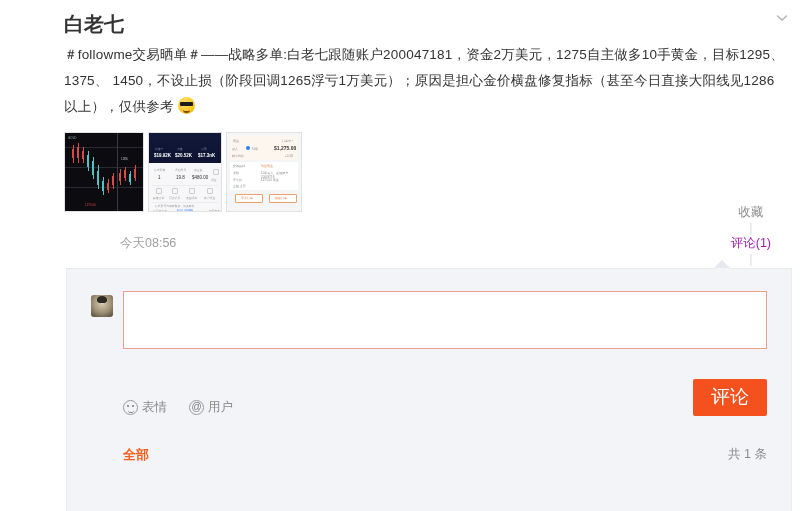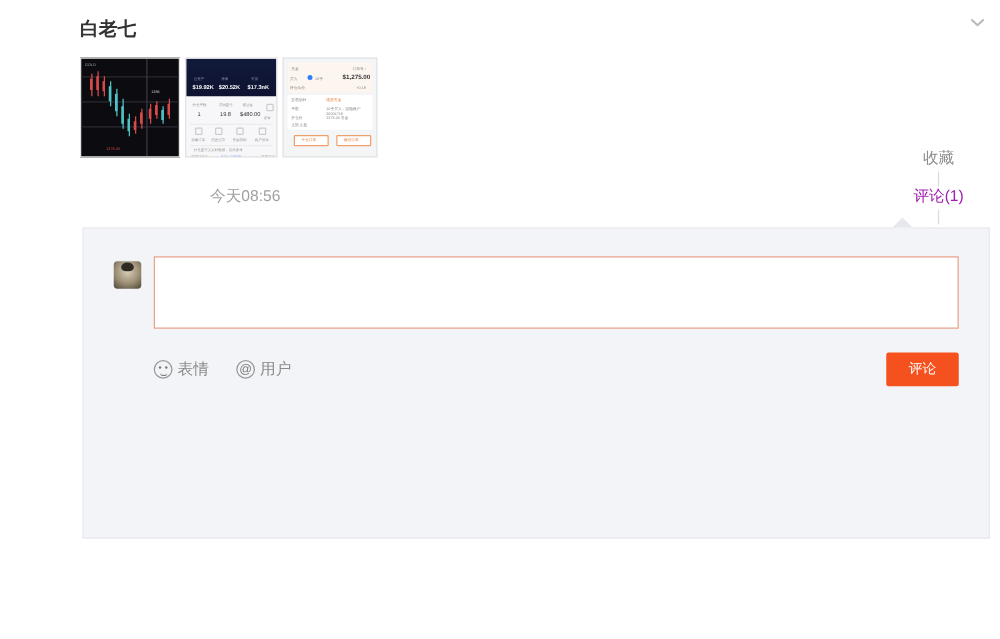--- a/index.html
+++ b/index.html
@@ -63,21 +63,21 @@
     white-space: nowrap;
     cursor: pointer;
   }
 
   .body-col {
     margin-left: 64px;
     padding-top: 14px;
     padding-right: 12px;
   }
   .username {
-    font-size: 15px;
+    font-size: 20px;
     font-weight: bold;
     color: #333;
     line-height: 20px;
     margin-bottom: 8px;
   }
   .post-text {
     font-size: 13.5px;
     line-height: 26px;
     color: #333;
     letter-spacing: .2px;
@@ -165,21 +165,21 @@
     margin-top: 14px;
     margin-left: 56px;
     margin-right: 8px;
     height: 34px;
     display: flex;
     align-items: center;
     justify-content: space-between;
     font-size: 12.5px;
     color: #9a9a9a;
   }
-  .actionbar .time { color: #a0a0a0; margin-left: 48px; }
+  .actionbar .time { color: #a0a0a0; }
   .acts { display: flex; align-items: center; gap: 0; flex-direction: column; }
   .acts a {
     color: #8d8d8d;
     text-decoration: none;
     padding: 0 9px;
     cursor: pointer;
   }
   .acts a.active { color: #a21caf; }
   .acts .divider { color: #dcdcdc; }
 
@@ -237,22 +237,22 @@
     outline: none;
     resize: none;
     padding: 8px 10px;
     font-family: "Liberation Sans", "DejaVu Sans", sans-serif;
     font-size: 13px;
     color: #333;
   }
 
   .compose-tools {
     display: flex;
-    align-items: center;
-    margin-top: 19px;
+    align-items: flex-end;
+    margin-top: 30px;
     margin-left: 32px;
   }
   .tool {
     display: flex; align-items: center;
     font-size: 12.5px; color: #8a8a8a;
     margin-right: 22px;
     cursor: pointer;
   }
   .tool .g {
     display:inline-flex; align-items:center; justify-content:center;
@@ -277,21 +277,21 @@
     position:absolute; left:3.5px; top:8px;
     width:6px; height:3px;
     border-bottom:1px solid #7a7a7a;
     border-radius:0 0 6px 6px;
   }
   .spacer { flex: 1; }
   .btn-comment {
     background: #f4511e;
     color: #fff;
     border: none;
-    font-size: 11px;
+    font-size: 19px;
     font-family: "Liberation Sans", "DejaVu Sans", sans-serif;
     padding: 7px 18px;
     border-radius: 2px;
     cursor: pointer;
     line-height: 1.2;
   }
 
   
   .list-head {
     display: flex;
@@ -358,20 +358,25 @@
     <path d="M3.5 6 L8 10.2 L12.5 6" fill="none" stroke="#b9b9b9" stroke-width="1.6" stroke-linecap="round" stroke-linejoin="round"></path>
   </svg>
 </div>
 
 <div class="post">
 
 
   <div class="body-col">
     <div class="username">白老七</div>
 
+    <div class="post-text">
+      <span>＃followme交易晒单＃——战略多单:白老七跟随账户200047181，资金2万美元，1275自主做多10手黄金，目标1295、1375、</span>
+      <span>1450，不设止损（阶段回调1265浮亏1万美元）；原因是担心金价横盘修复指标（甚至今日直接大阳线见1286以上），仅供参考</span>
+      <span class="emoji-sunglasses"></span>
+    </div>
 
     <div class="thumbs">
 
       <div class="thumb t1">
         <div class="grid-h" style="top:14px"></div>
         <div class="grid-h" style="top:34px"></div>
         <div class="grid-h" style="top:54px"></div>
         <div class="grid-v" style="left:52px"></div>
         <div class="lbl" style="left:3px;top:3px">GOLD</div>
         <div class="wick" style="left:8px;top:12px;height:18px;background:#d84a4a"></div>
@@ -491,16 +496,20 @@
         <span>表情</span>
       </span>
       <span class="tool">
         <span class="g">@</span>
         <span>用户</span>
       </span>
       <span class="spacer"></span>
       <button class="btn-comment">评论</button>
     </div>
 
+    <div class="list-head">
+      <span class="all">全部</span>
+      <span class="count">共 1 条</span>
+    </div>
 
 
   </div>
 </div>
 
 </body></html>

